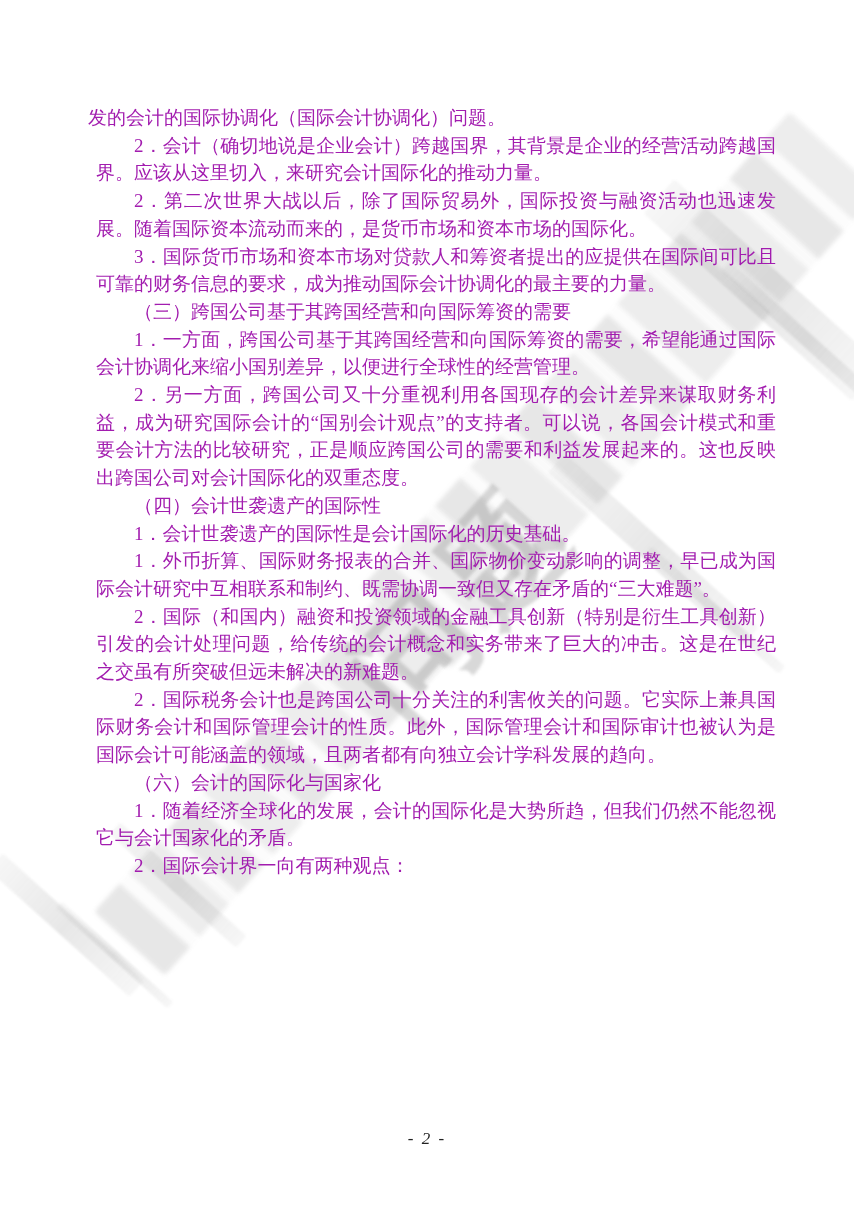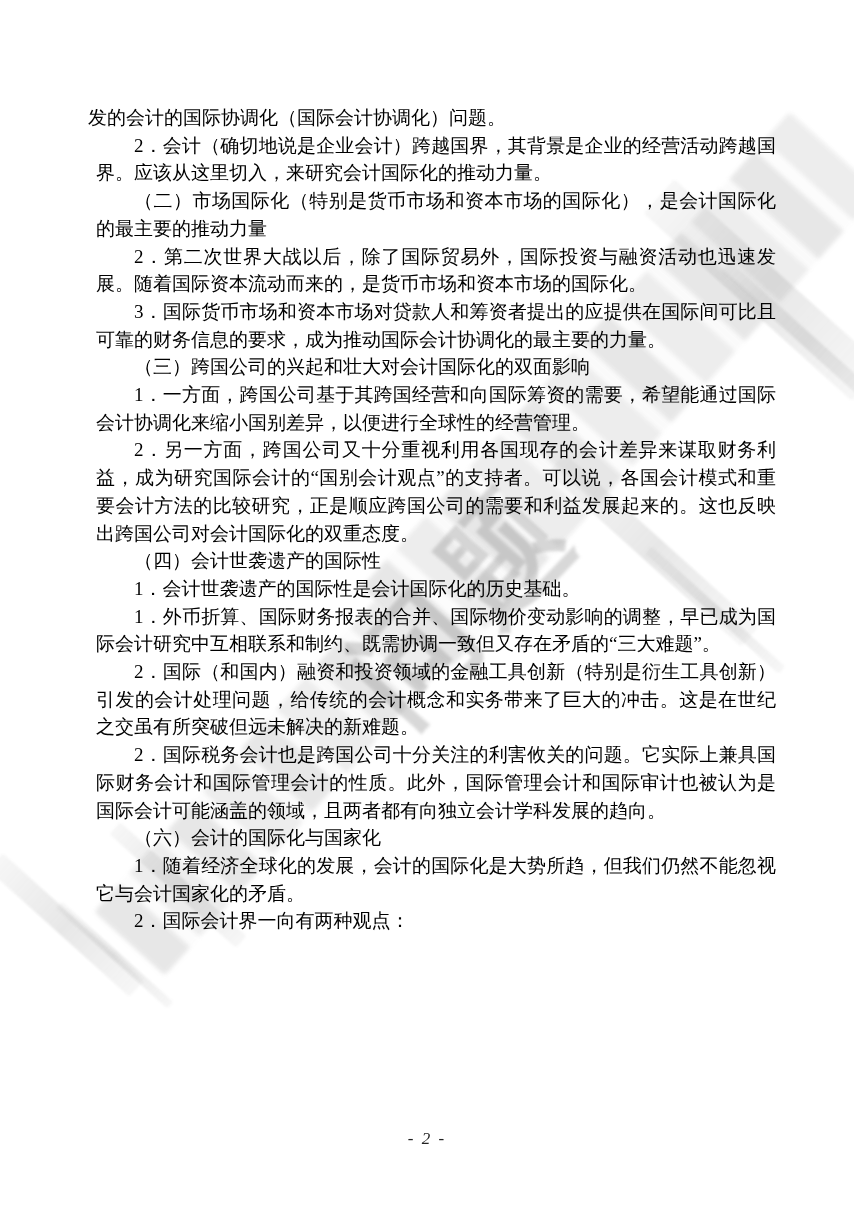--- a/index.html
+++ b/index.html
@@ -56,21 +56,21 @@
 
   
   .content {
     position: absolute;
     left: 88px;
     top: 104px;
     width: 688px;
     z-index: 2;
     font-size: 19px;
     line-height: 27.7px;
-    color: #000000;
+    color: #a21caf;
     text-align: justify;
     text-justify: inter-character;
   }
   .content p {
     margin: 0;
     padding: 0;
   }
   .content p.indent {
     text-indent: 2em;
     margin-left: 8px;
@@ -109,24 +109,23 @@
     <div class="wm-streak" style="left:55px; top:830px; width:22px; height:190px;"></div>
     <div class="wm-streak" style="left:110px; top:880px; width:9px; height:150px;"></div>
     <div class="wm-streak" style="left:170px; top:800px; width:16px; height:170px;"></div>
 
     <span class="wm-text" style="left:330px; top:520px; font-size:120px;">问题</span>
   </div>
 
   <div class="content" id="doc-body">
       <p>发的会计的国际协调化（国际会计协调化）问题。</p>
       <p class="indent">2．会计（确切地说是企业会计）跨越国界，其背景是企业的经营活动跨越国界。应该从这里切入，来研究会计国际化的推动力量。</p>
-      <p class="indent">（二）市场国际化（特别是货币市场和资本市场的国际化），是会计国际化的最主要的推动力量</p>
       <p class="indent">2．第二次世界大战以后，除了国际贸易外，国际投资与融资活动也迅速发展。随着国际资本流动而来的，是货币市场和资本市场的国际化。</p>
       <p class="indent">3．国际货币市场和资本市场对贷款人和筹资者提出的应提供在国际间可比且可靠的财务信息的要求，成为推动国际会计协调化的最主要的力量。</p>
-      <p class="indent">（三）跨国公司的兴起和壮大对会计国际化的双面影响</p>
+      <p class="indent">（三）跨国公司基于其跨国经营和向国际筹资的需要</p>
       <p class="indent">1．一方面，跨国公司基于其跨国经营和向国际筹资的需要，希望能通过国际会计协调化来缩小国别差异，以便进行全球性的经营管理。</p>
       <p class="indent">2．另一方面，跨国公司又十分重视利用各国现存的会计差异来谋取财务利益，成为研究国际会计的“国别会计观点”的支持者。可以说，各国会计模式和重要会计方法的比较研究，正是顺应跨国公司的需要和利益发展起来的。这也反映出跨国公司对会计国际化的双重态度。</p>
       <p class="indent">（四）会计世袭遗产的国际性</p>
       <p class="indent">1．会计世袭遗产的国际性是会计国际化的历史基础。</p>
       <p class="indent">1．外币折算、国际财务报表的合并、国际物价变动影响的调整，早已成为国际会计研究中互相联系和制约、既需协调一致但又存在矛盾的“三大难题”。</p>
       <p class="indent">2．国际（和国内）融资和投资领域的金融工具创新（特别是衍生工具创新）引发的会计处理问题，给传统的会计概念和实务带来了巨大的冲击。这是在世纪之交虽有所突破但远未解决的新难题。</p>
       <p class="indent">2．国际税务会计也是跨国公司十分关注的利害攸关的问题。它实际上兼具国际财务会计和国际管理会计的性质。此外，国际管理会计和国际审计也被认为是国际会计可能涵盖的领域，且两者都有向独立会计学科发展的趋向。</p>
       <p class="indent">（六）会计的国际化与国家化</p>
       <p class="indent">1．随着经济全球化的发展，会计的国际化是大势所趋，但我们仍然不能忽视它与会计国家化的矛盾。</p>
       <p class="indent">2．国际会计界一向有两种观点：</p>

